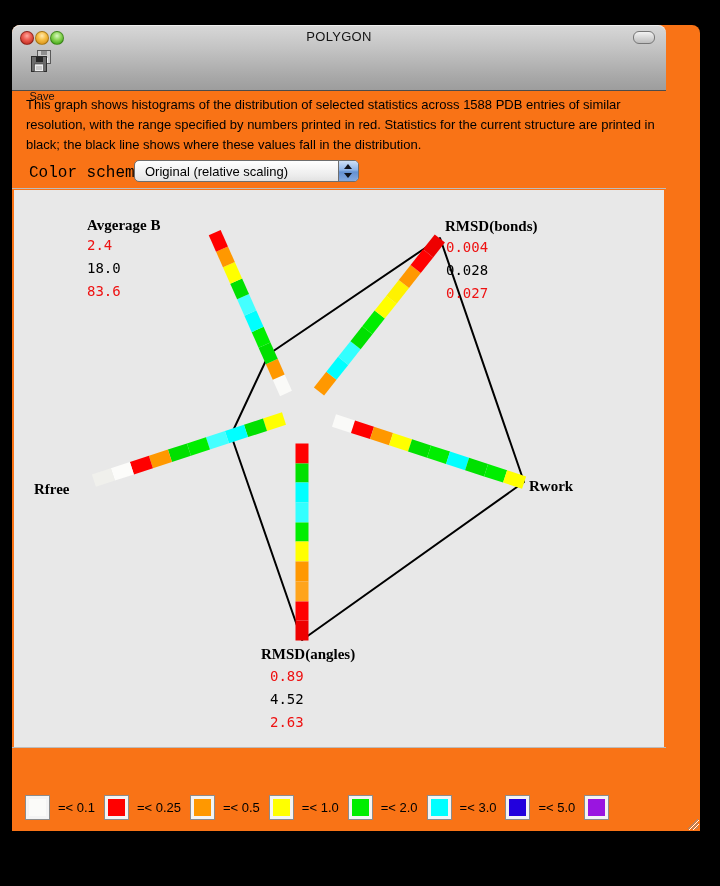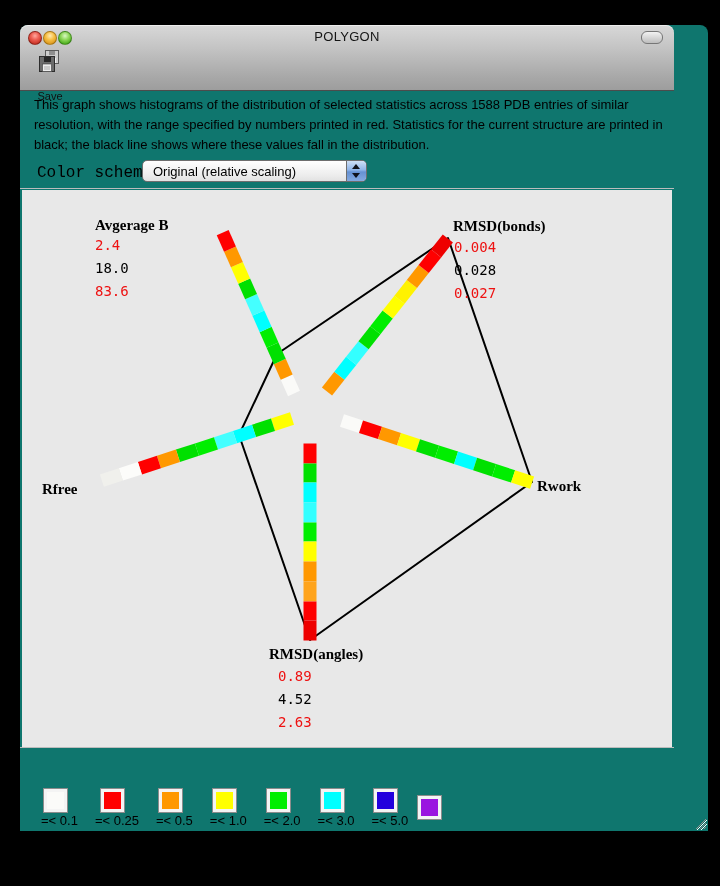--- a/index.html
+++ b/index.html
@@ -1,22 +1,22 @@
 <!DOCTYPE html>
 <html><head>
 <meta charset="utf-8">
 <style>
   html,body{margin:0;padding:0;}
   body{
     width:720px;height:886px;background:#000;position:relative;overflow:hidden;
     font-family:"Liberation Sans",sans-serif;
   }
   #app-window{
-    position:absolute;left:20px;top:25px;width:688px;height:806px;
-    background:#0f766e;border-radius:8px 8px 0 0;
+    position:absolute;left:12px;top:25px;width:688px;height:806px;
+    background:#f97316;border-radius:8px 8px 0 0;
     box-shadow:0 8px 28px rgba(0,0,0,.8);
   }
   
   #header{
     position:absolute;left:0;top:0;width:654px;height:65px;
     background:linear-gradient(#d8d8d8,#c4c4c4 35%,#a8a8a8 80%,#9d9d9d);
     border-bottom:1px solid #4c4c4c;border-radius:8px 8px 0 0;
     box-shadow:inset 0 1px 0 rgba(255,255,255,.55);
   }
   #titlebar{position:absolute;left:0;top:0;width:654px;height:23px;}
@@ -75,21 +75,21 @@
   .axis-values .v-cur{color:#000;}
   
   #footer-text{
     position:absolute;left:14px;top:727px;width:634px;
     font-size:13px;line-height:19px;color:#000;
   }
   #legend{
     position:absolute;left:13px;top:766px;width:636px;height:33px;
     display:flex;align-items:center;
   }
-  .legend-item{display:flex;align-items:center;margin-right:9px;flex-direction:column;}
+  .legend-item{display:flex;align-items:center;margin-right:9px;}
   .swatch-box{
     width:17px;height:17px;background:#f4f4f4;border:1px solid #8c8c8c;
     padding:3px;flex:0 0 auto;
   }
   .swatch{width:17px;height:17px;}
   .legend-label{font-size:13px;color:#000;margin-left:8px;white-space:nowrap;}
   #resize-grip{position:absolute;right:1px;bottom:1px;width:15px;height:15px;}
 </style>
 </head>
 <body>

